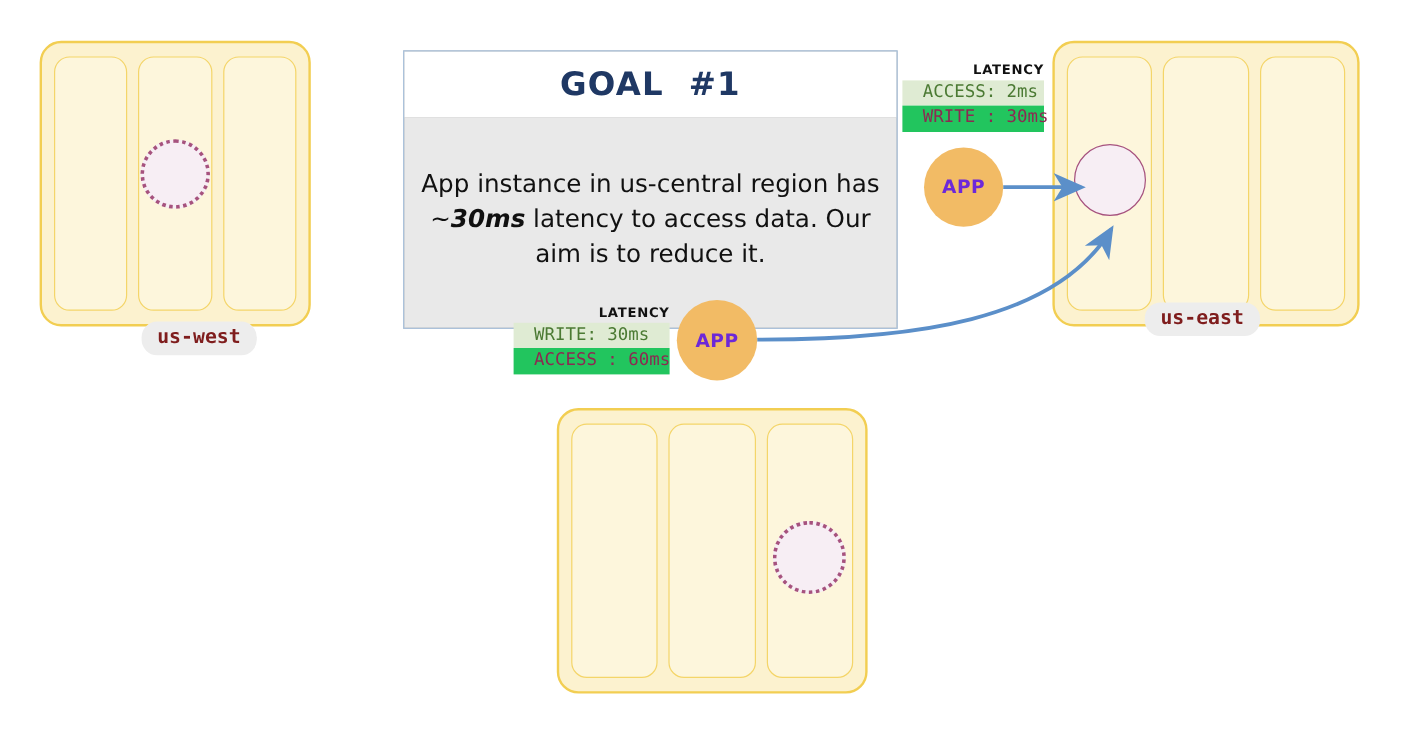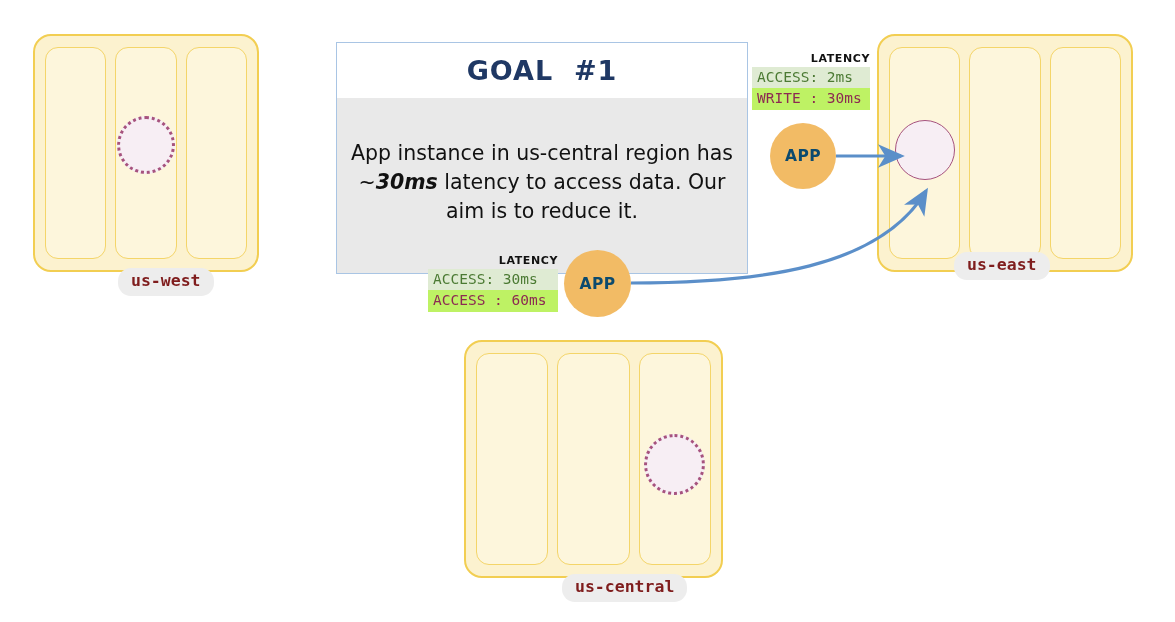--- a/index.html
+++ b/index.html
@@ -108,36 +108,36 @@
     font-size:11px;
     color:#111111;
     letter-spacing:0.6px;
     text-align:right;
     margin-bottom:2px;
   }
   .lat-row{
     font-family:"DejaVu Sans Mono","Liberation Mono",monospace;
     font-size:14.5px;
     line-height:1.34;
-    padding:1px 5px 1px 5px;
+    padding:1px 5px 1px 17px;
     white-space:pre;
   }
   .lat-access{background:#DFEBD3;color:#4B7A33;}
-  .lat-write{background:#bef264;color:#8C2A52;}
+  .lat-write{background:#22c55e;color:#8C2A52;}
 
   
   .app{
     position:absolute;
     border-radius:50%;
     background:#F2BB65;
     display:flex;align-items:center;justify-content:center;
     font-family:"DejaVu Sans","Liberation Sans",sans-serif;
     font-weight:bold;
     font-size:15.5px;
-    color:#0c4a6e;
+    color:#6d28d9;
     letter-spacing:0.4px;
   }
 
   
   #arrows{position:absolute;left:0;top:0;width:1175px;height:622px;pointer-events:none;}
 </style>
 </head>
 <body>
 
 <div id="stage">
@@ -166,42 +166,41 @@
 
   <div class="region" id="region-us-central" style="left:464px;top:340px;width:259px;height:238px;">
     <div class="region-inner">
       <div class="zone"></div>
       <div class="zone"></div>
       <div class="zone">
         <div class="replica dotted" style="left:50%;top:50%;width:61px;height:61px;margin-left:-31px;margin-top:-25px;"></div>
       </div>
     </div>
   </div>
-  <div class="region-label" style="left:562px;top:574px;">us-central</div>
 
   <div id="goal-card">
     <div id="goal-head">
       <div id="goal-title">GOAL  #1</div>
     </div>
     <div id="goal-body">
       <div id="goal-text">
         <span>App instance in us-central region has ~</span><b>30ms</b><span> latency to access data. Our aim is to reduce it.</span>
       </div>
     </div>
   </div>
 
   <div class="latency" style="left:752px;top:52px;width:118px;">
     <div class="latency-caption">LATENCY</div>
     <div class="lat-row lat-access">ACCESS: 2ms</div>
     <div class="lat-row lat-write">WRITE : 30ms</div>
   </div>
 
   <div class="latency" style="left:428px;top:254px;width:130px;">
     <div class="latency-caption">LATENCY</div>
-    <div class="lat-row lat-access">ACCESS: 30ms</div>
+    <div class="lat-row lat-access">WRITE: 30ms</div>
     <div class="lat-row lat-write">ACCESS : 60ms</div>
   </div>
 
   <svg id="arrows" viewBox="0 0 1175 622">
     <defs>
       <marker id="ah" markerWidth="9" markerHeight="9" refX="7.2" refY="4.5" orient="auto" markerUnits="strokeWidth">
         <path d="M0,0.8 L8.4,4.5 L0,8.2 L2.3,4.5 Z" fill="#5B8FC9"></path>
       </marker>
     </defs>
 

